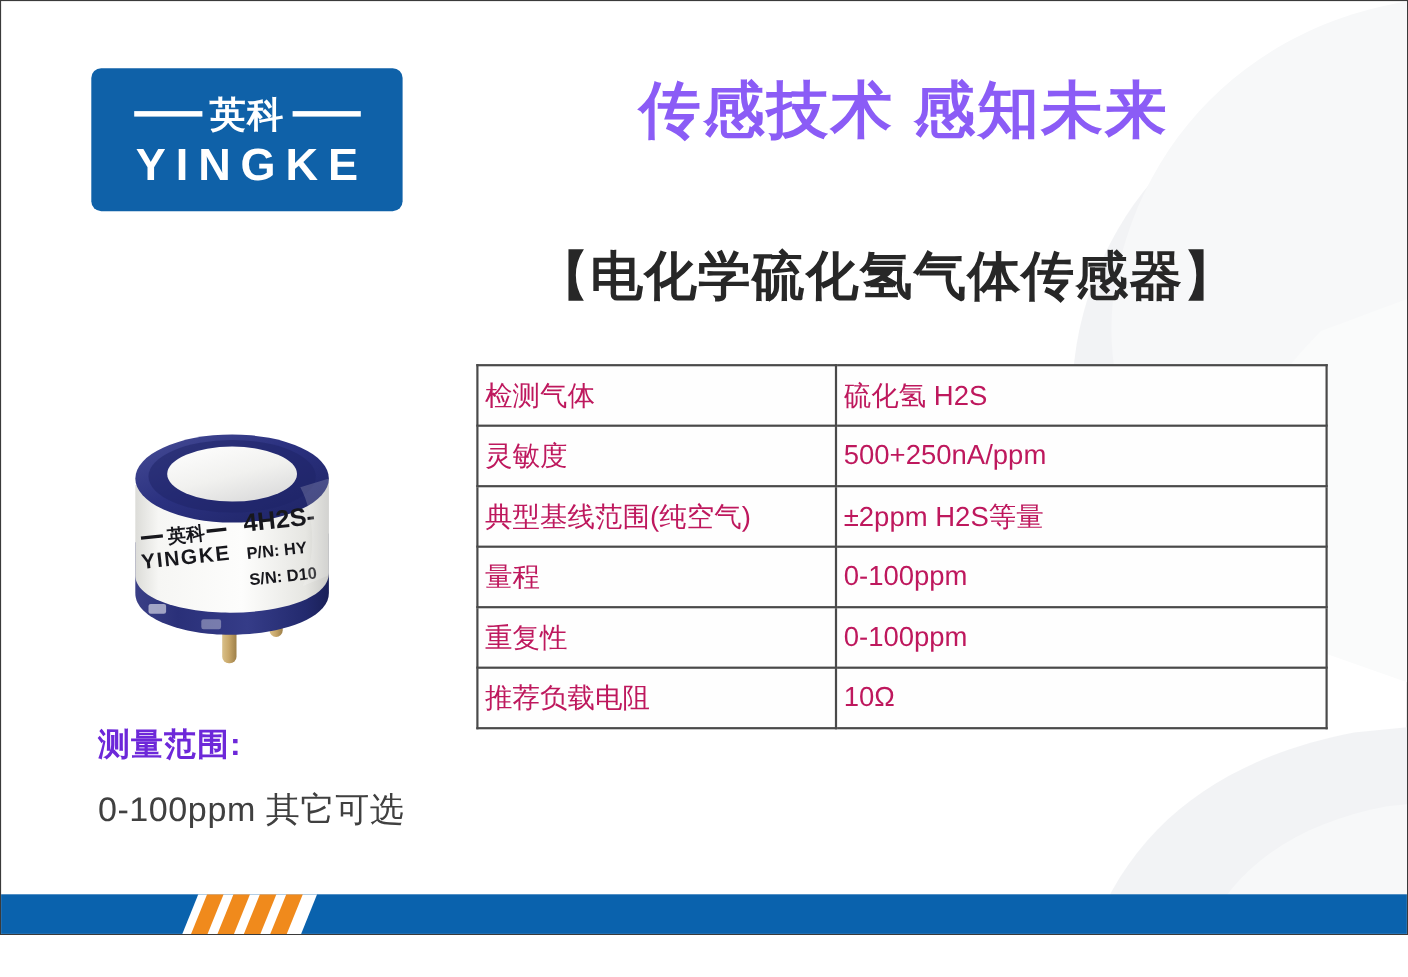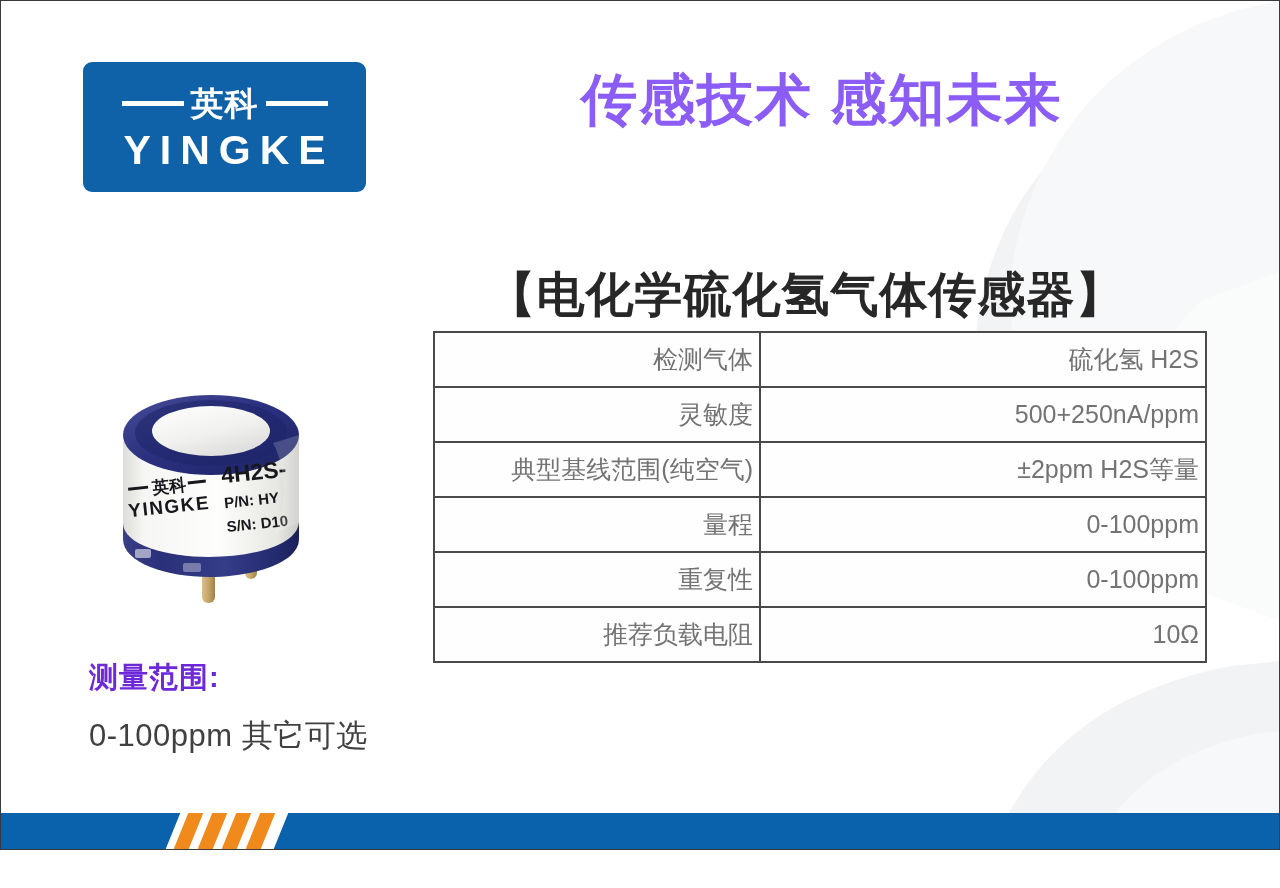--- a/index.html
+++ b/index.html
@@ -97,40 +97,39 @@
     left: 425px;
     top: 218px;
     width: 760px;
     text-align: center;
     color: #272727;
     font-size: 48px;
     font-weight: bold;
     letter-spacing: 1px;
     white-space: nowrap;
     z-index: 3;
-    margin-top: 44px;
   }
 
   
   .spec-table {
     position: absolute;
     left: 432px;
     top: 330px;
     width: 744px;
     border-collapse: collapse;
     table-layout: fixed;
     z-index: 3;
     background: #fdfdfd;
   }
   .spec-table td {
     border: 2px solid #4a4a4a;
     height: 53px;
-    text-align: right;
+    text-align: left;
     vertical-align: middle;
-    color: #737373;
+    color: #be185d;
     font-size: 25px;
     padding: 0 6px;
     white-space: nowrap;
     background: rgba(253,253,253,0.72);
   }
   .spec-table td.lbl { width: 312px; }
   .spec-table td.val { width: 432px; }
 
   
   .range-block {

